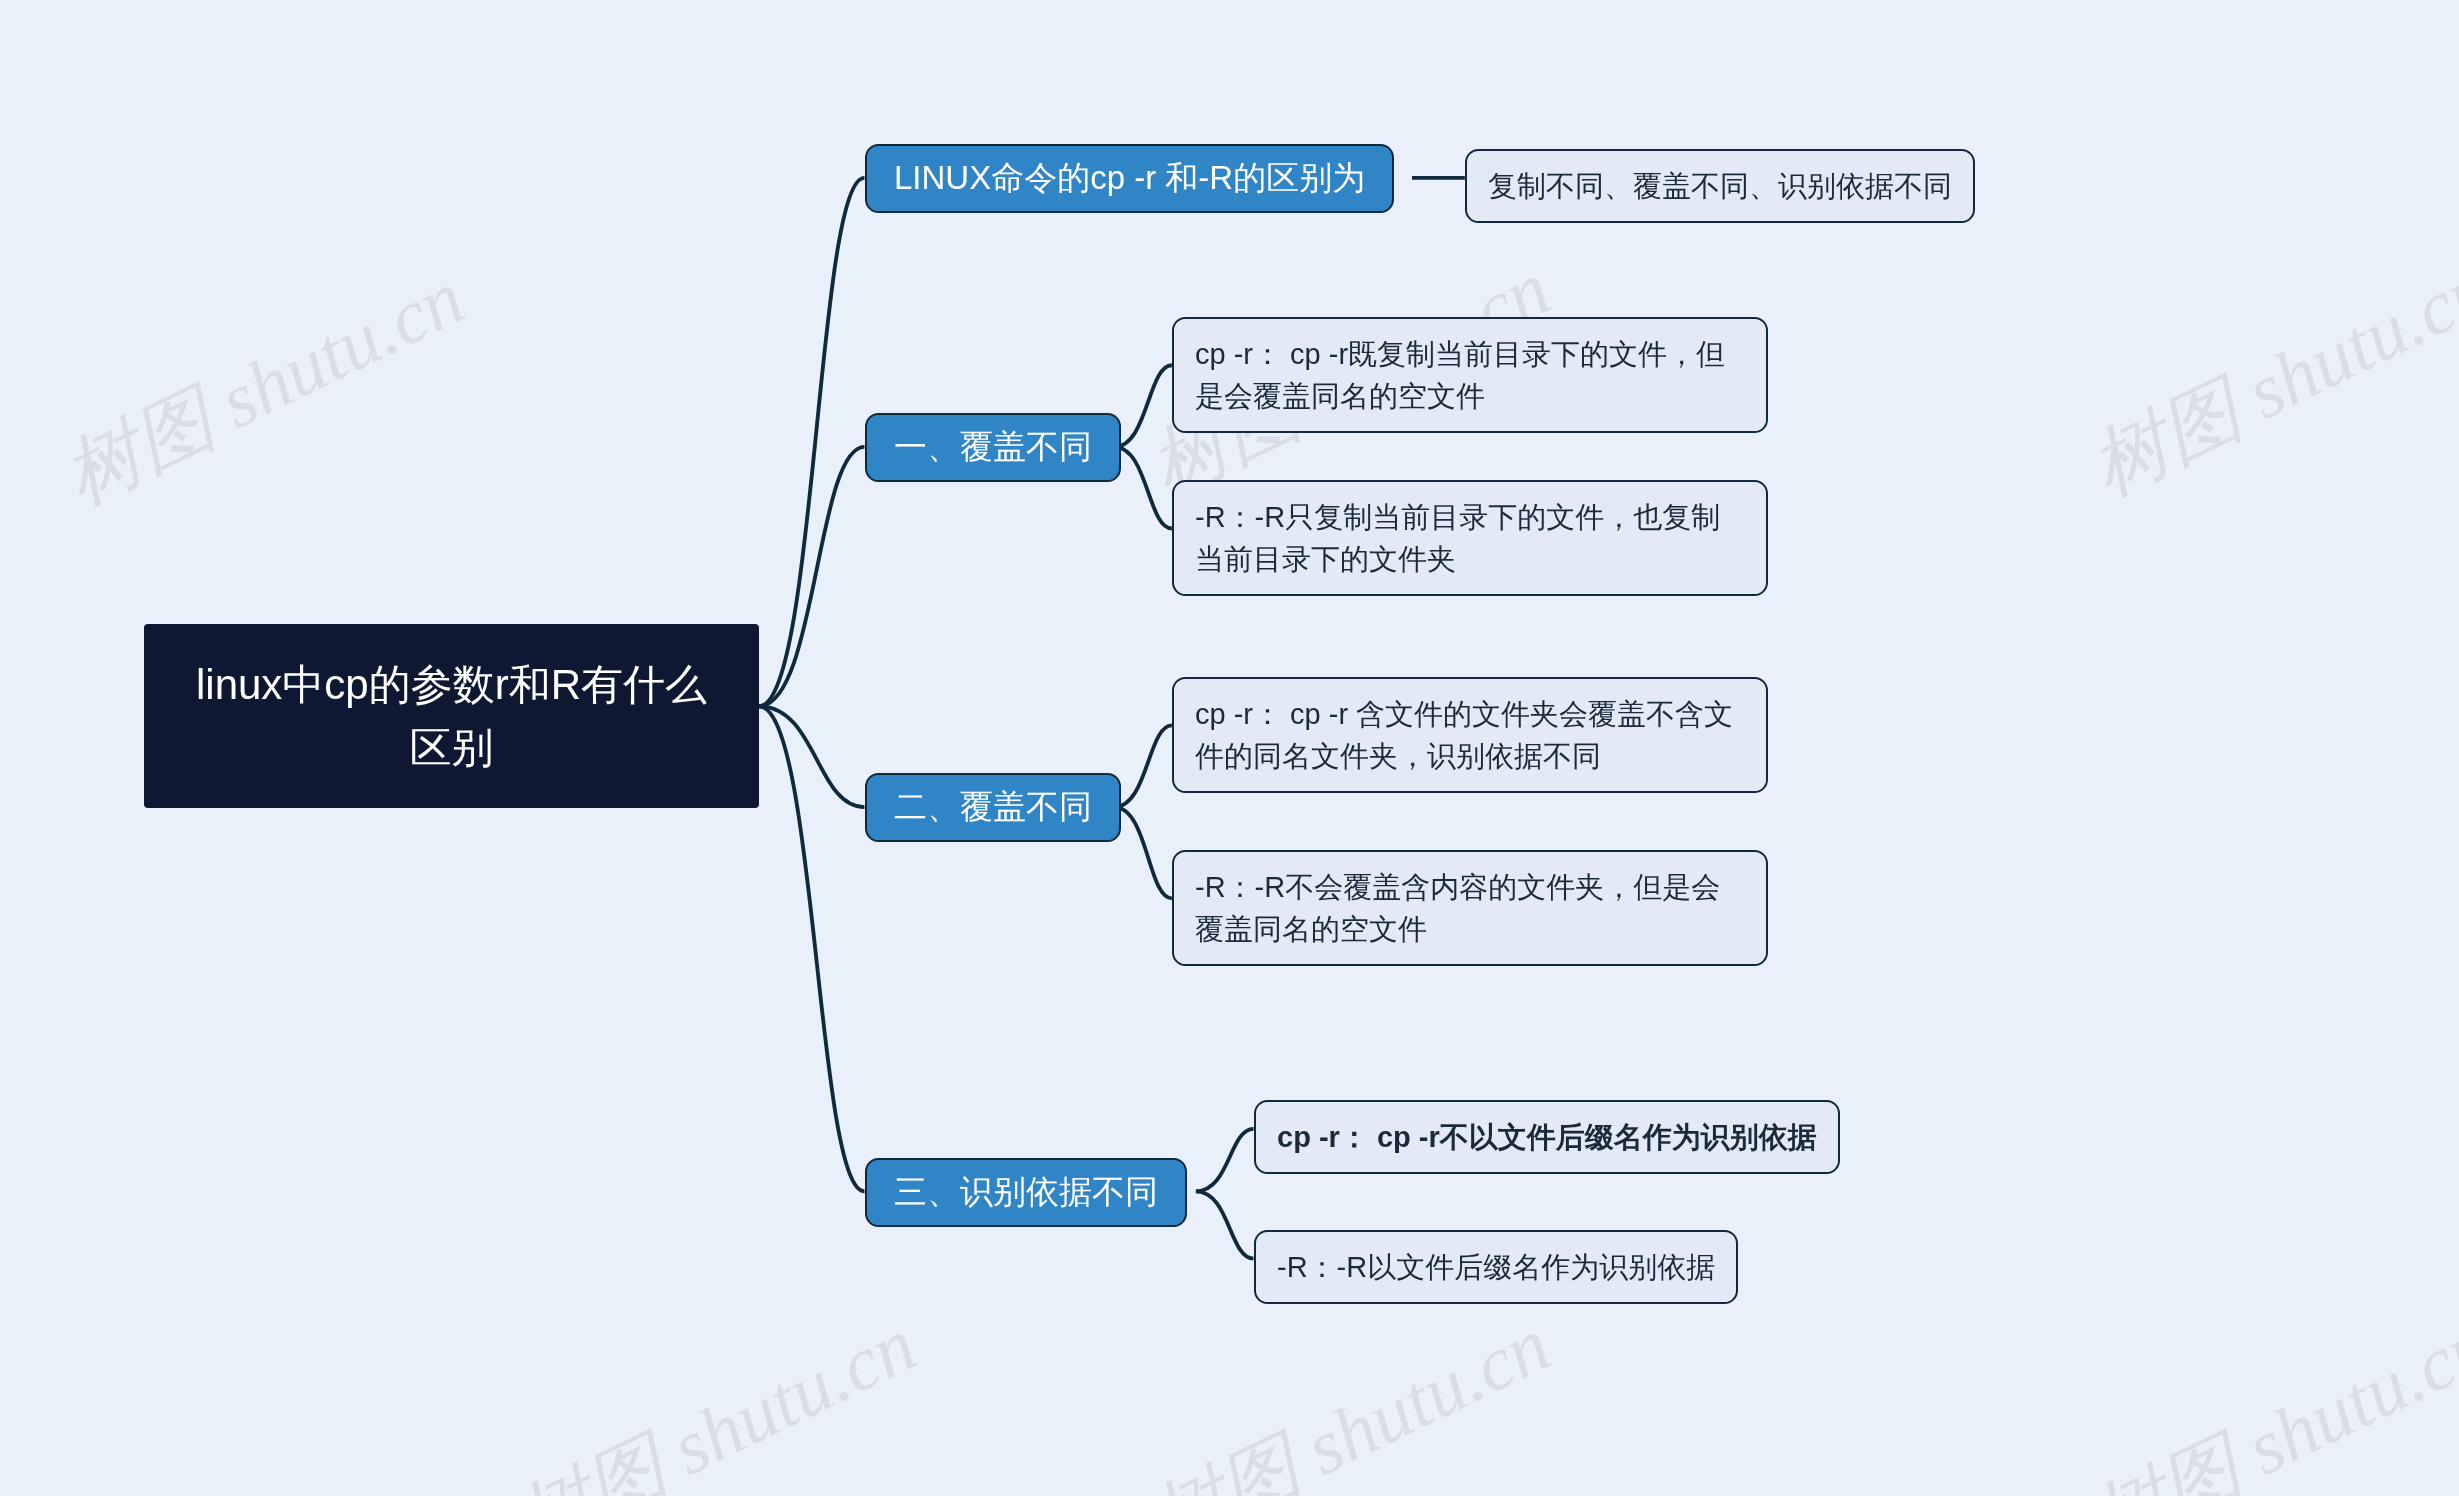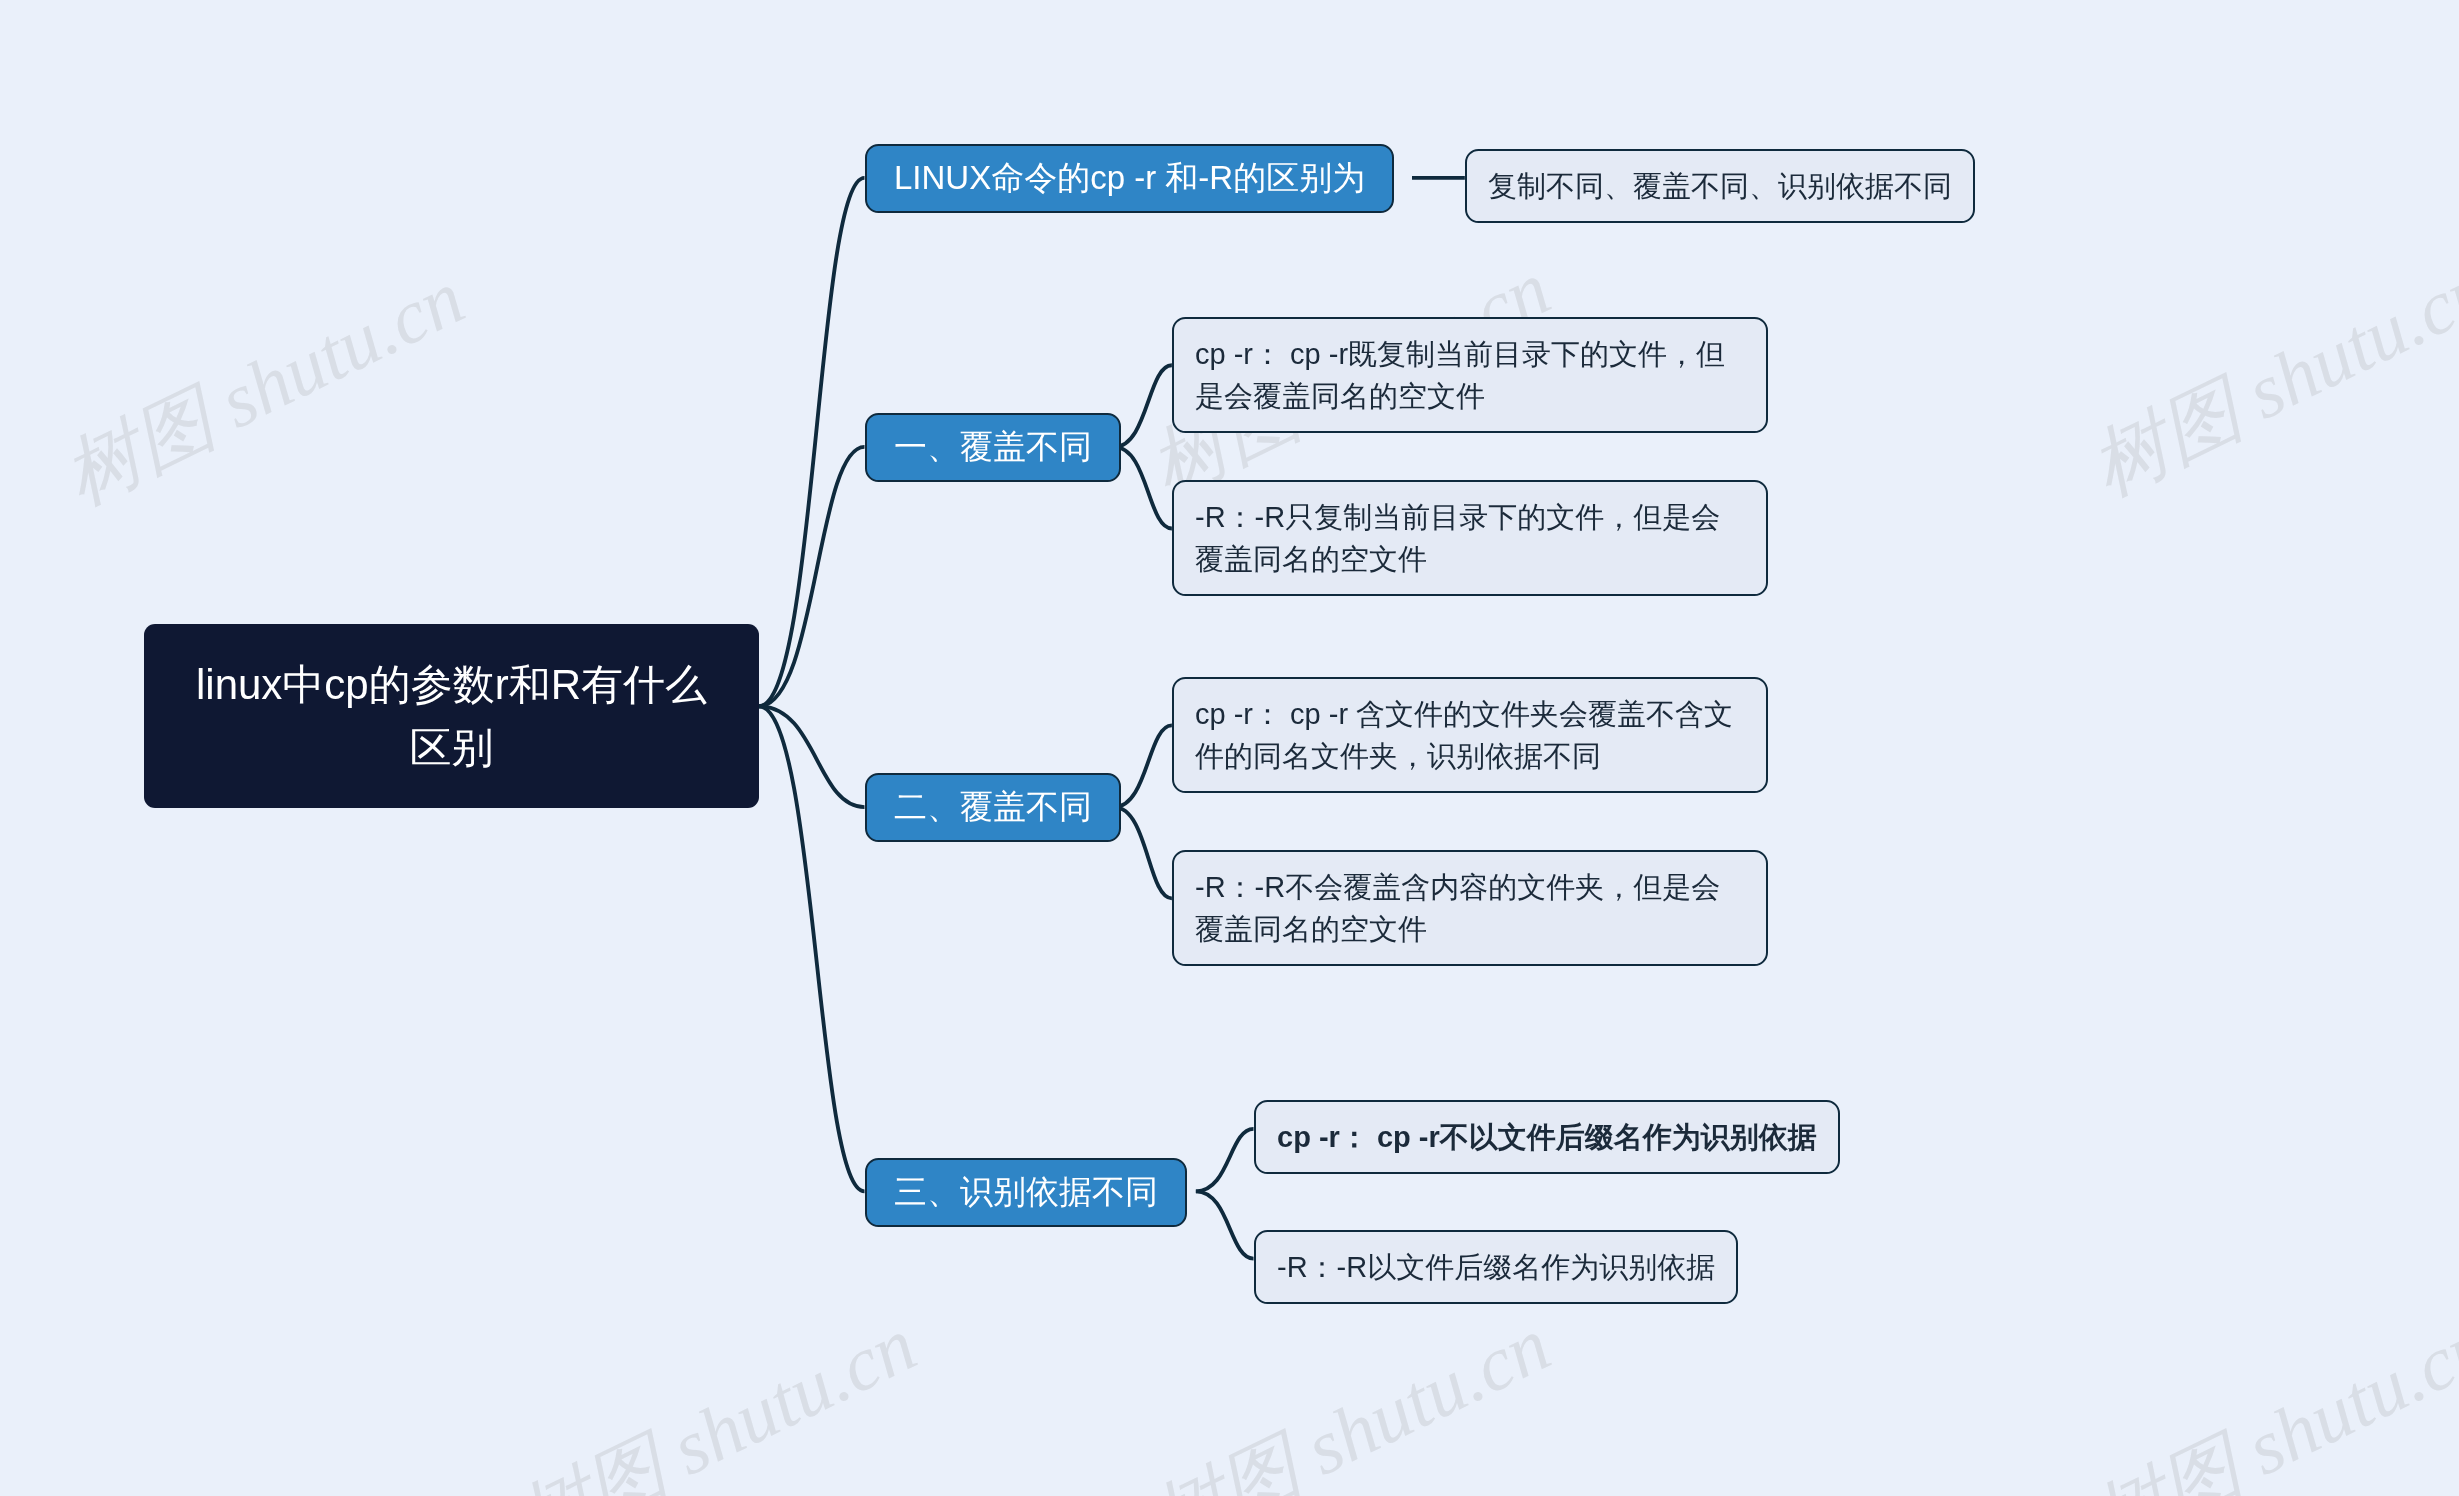--- a/index.html
+++ b/index.html
@@ -19,21 +19,21 @@
     height: 1497px;
     pointer-events: none;
   }
   .node {
     position: absolute;
     box-sizing: border-box;
   }
   .root-node {
     background: #0f1833;
     color: #ffffff;
-    border-radius: 11px;
+    border-radius: 4px;
     font-size: 42px;
     line-height: 1.5;
     padding: 29px 38px;
     text-align: center;
     width: 615px;
   }
   .branch-node {
     background: #2f85c6;
     color: #ffffff;
     border: 2.9px solid #0f2a3d;
@@ -108,21 +108,21 @@
   <span>复制不同、覆盖不同、识别依据不同</span>
 </div>
 
 <div class="node branch-node" style="left:865px; top:413px;">
   <span>一、覆盖不同</span>
 </div>
 <div class="node leaf-node" style="left:1172px; top:317px;">
   <span>cp -r： cp -r既复制当前目录下的文件，但是会覆盖同名的空文件</span>
 </div>
 <div class="node leaf-node" style="left:1172px; top:480px;">
-  <span>-R：-R只复制当前目录下的文件，但是会覆盖同名的空文件</span>
+  <span>-R：-R只复制当前目录下的文件，也复制当前目录下的文件夹</span>
 </div>
 
 <div class="node branch-node" style="left:865px; top:773px;">
   <span>二、覆盖不同</span>
 </div>
 <div class="node leaf-node" style="left:1172px; top:677px;">
   <span>cp -r： cp -r 含文件的文件夹会覆盖不含文件的同名文件夹，识别依据不同</span>
 </div>
 <div class="node leaf-node" style="left:1172px; top:850px;">
   <span>-R：-R不会覆盖含内容的文件夹，但是会覆盖同名的空文件</span>

